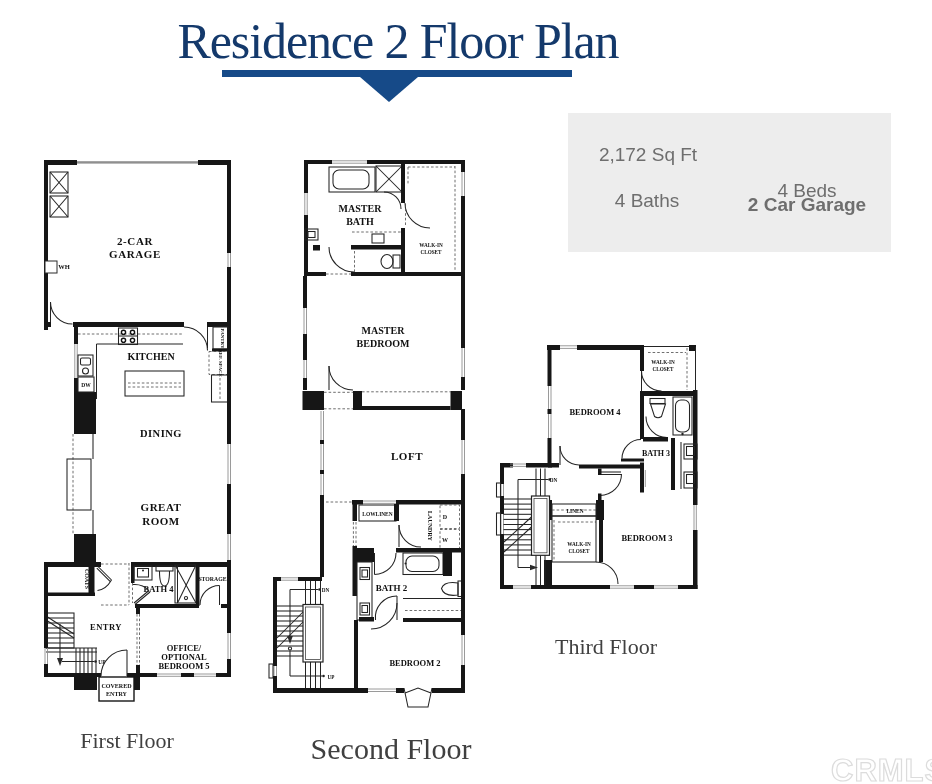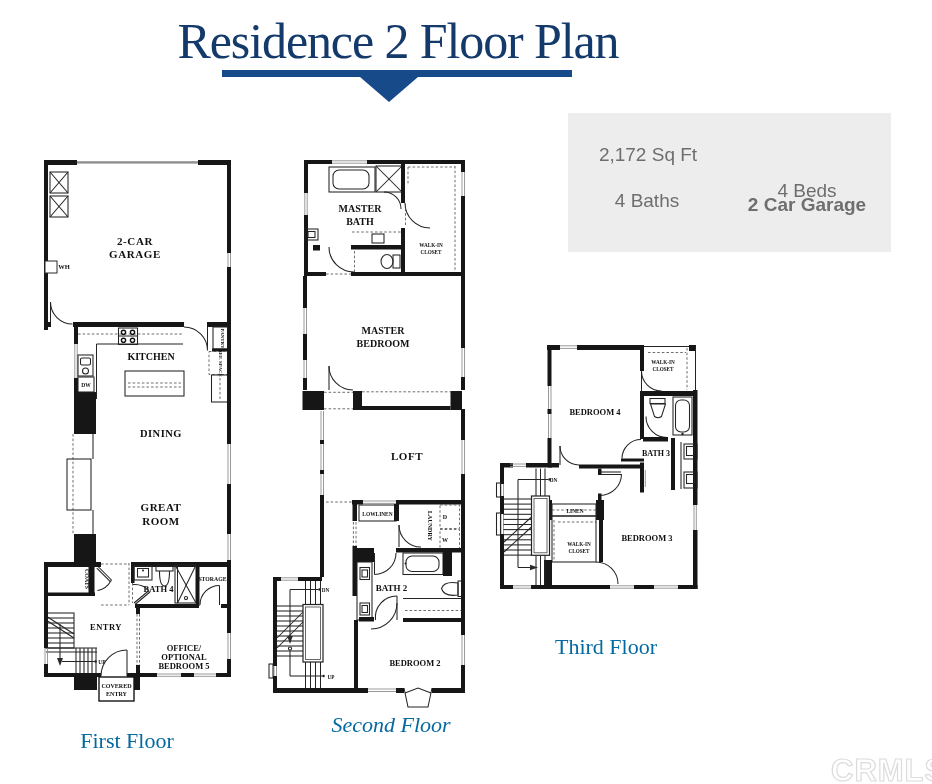--- a/index.html
+++ b/index.html
@@ -3,35 +3,35 @@
 <meta charset="utf-8">
 <style>
 html,body{margin:0;padding:0;background:#fff;}
 body{width:932px;height:784px;position:relative;overflow:hidden;font-family:"Liberation Sans",sans-serif;}
 .abs{position:absolute;}
 #title{left:0;top:12px;width:796px;text-align:center;font-family:"Liberation Serif",serif;font-size:50px;color:#14396b;letter-spacing:-1.1px;}
 #bar{left:222px;top:70px;width:350px;height:7px;background:#164a88;}
 #tri{left:360px;top:77px;width:0;height:0;border-left:29px solid transparent;border-right:29px solid transparent;border-top:25px solid #164a88;}
 #ibox{left:568px;top:113px;width:323px;height:139px;background:#ededed;}
 .itx{position:absolute;transform:translateX(-50%);font-size:19px;color:#6e6e6e;white-space:nowrap;}
-.flab{position:absolute;transform:translateX(-50%);font-family:"Liberation Serif",serif;font-size:22px;color:#0369a1;white-space:nowrap;}
+.flab{position:absolute;transform:translateX(-50%);font-family:"Liberation Serif",serif;font-size:22px;color:#404040;white-space:nowrap;}
 #wm{left:831px;top:753px;font-size:31px;font-weight:bold;color:transparent;-webkit-text-stroke:1.2px #dcdcdc;letter-spacing:1px;}
 </style>
 </head>
 <body>
 <div class="abs" id="title">Residence 2 Floor Plan</div>
 <div class="abs" id="bar"></div>
 <div class="abs" id="tri"></div>
 <div class="abs" id="ibox"></div>
 <div class="itx" style="left:648px;top:144px;">2,172 Sq Ft</div>
 <div class="itx" style="left:807px;top:144px;margin-top:36px;">4 Beds</div>
 <div class="itx" style="left:647px;top:190px;">4 Baths</div>
 <div class="itx" style="left:807px;top:194px;font-weight:bold;">2 Car Garage</div>
 <div class="flab" style="left:127px;top:728px;">First Floor</div>
-<div class="flab" style="left:391px;top:712px;font-size:22px;font-style:italic;">Second Floor</div>
+<div class="flab" style="left:391px;top:732px;font-size:30px;">Second Floor</div>
 <div class="flab" style="left:606px;top:634px;">Third Floor</div>
 <div class="abs" id="wm">CRMLS</div>
 <svg class="abs" style="left:0;top:0;" width="932" height="784" viewBox="0 0 932 784">
 <style>
 .b{fill:#161616;}
 .t{stroke:#242424;stroke-width:1.05;fill:none;}
 .w{stroke:#8f8f8f;stroke-width:0.9;fill:none;}
 .d{stroke:#4a4a4a;stroke-width:0.8;stroke-dasharray:2.6 2;fill:none;}
 .L{font-family:"Liberation Serif",serif;font-weight:bold;fill:#101010;text-anchor:middle;}
 </style>

